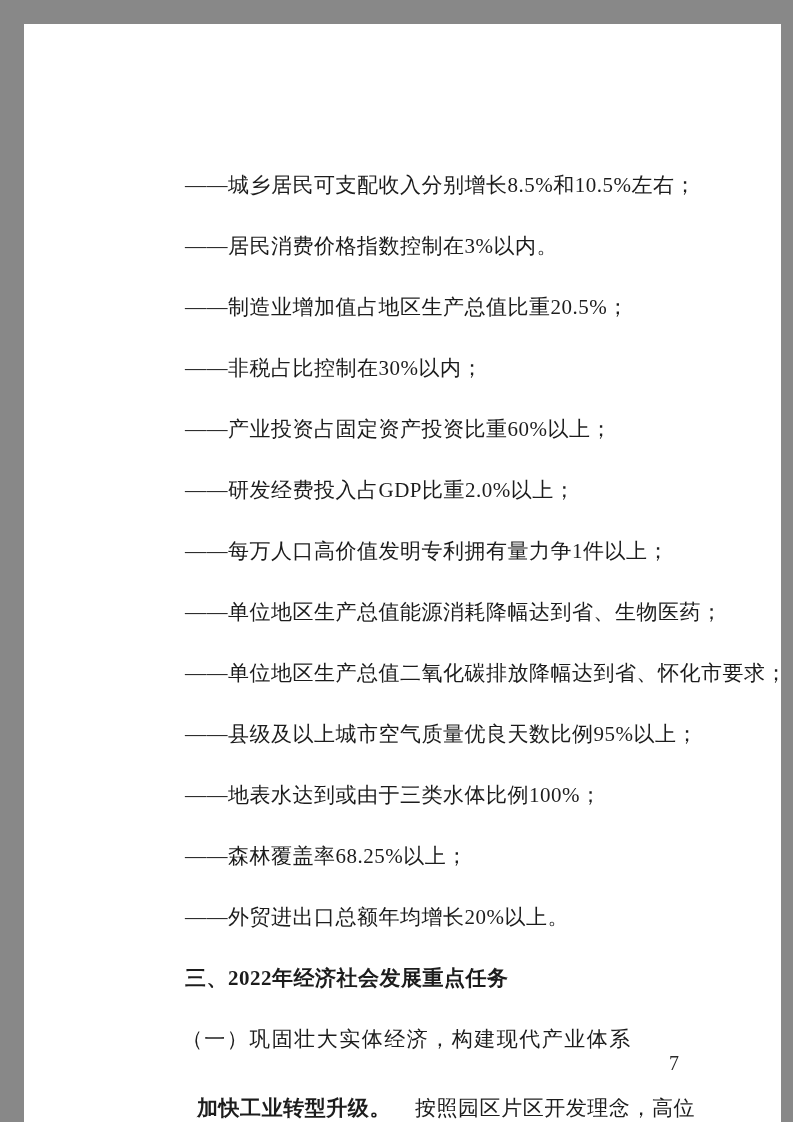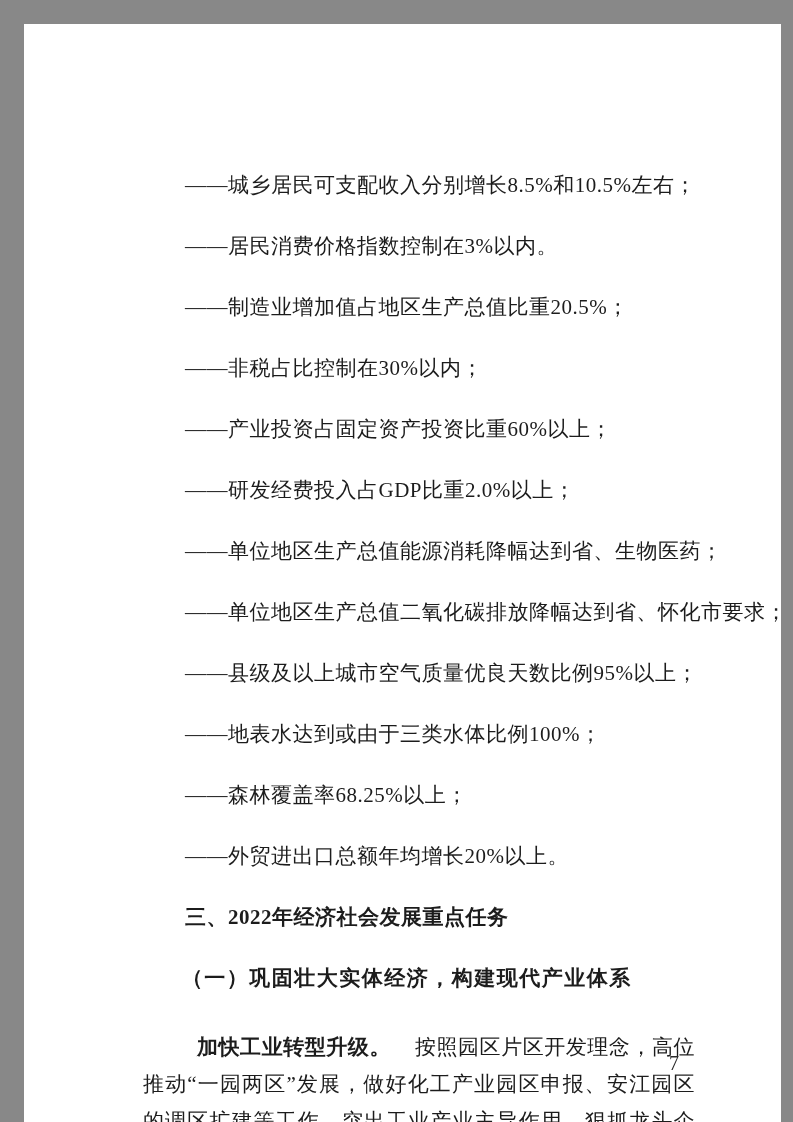--- a/index.html
+++ b/index.html
@@ -30,21 +30,21 @@
     letter-spacing: 0.5px;
   }
   .section-heading {
     font-family: Liberation Serif, serif;
     font-weight: bold;
     text-indent: 2em;
     white-space: nowrap;
     letter-spacing: 0.5px;
   }
   .subsection-heading {
-    font-weight: bold;
+    font-weight: normal;
     text-indent: 1.85em;
     white-space: nowrap;
     letter-spacing: 1.5px;
   }
   .body-paragraph {
     margin-top: 8px;
     text-align: justify;
     text-indent: 2em;
     letter-spacing: 0.5px;
   }
@@ -67,20 +67,21 @@
 
 <div class="page">
   <div class="content">
 
     <div class="indicator-line">——城乡居民可支配收入分别增长8.5%和10.5%左右；</div>
     <div class="indicator-line">——居民消费价格指数控制在3%以内。</div>
     <div class="indicator-line">——制造业增加值占地区生产总值比重20.5%；</div>
     <div class="indicator-line">——非税占比控制在30%以内；</div>
     <div class="indicator-line">——产业投资占固定资产投资比重60%以上；</div>
     <div class="indicator-line">——研发经费投入占GDP比重2.0%以上；</div>
+    <div class="indicator-line">——每万人口高价值发明专利拥有量力争1件以上；</div>
     <div class="indicator-line">——单位地区生产总值能源消耗降幅达到省、生物医药；</div>
     <div class="indicator-line">——单位地区生产总值二氧化碳排放降幅达到省、怀化市要求；</div>
     <div class="indicator-line">——县级及以上城市空气质量优良天数比例95%以上；</div>
     <div class="indicator-line">——地表水达到或由于三类水体比例100%；</div>
     <div class="indicator-line">——森林覆盖率68.25%以上；</div>
     <div class="indicator-line">——外贸进出口总额年均增长20%以上。</div>
 
     <div class="section-heading">三、2022年经济社会发展重点任务</div>
     <div class="subsection-heading">（一）巩固壮大实体经济，构建现代产业体系</div>
 

